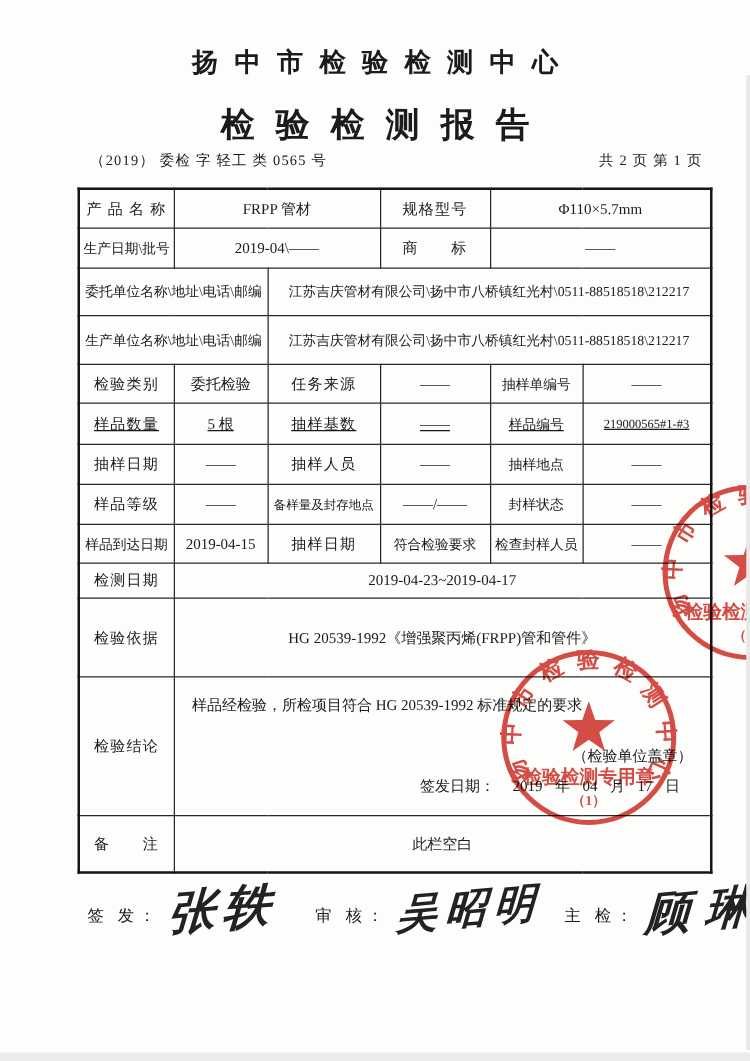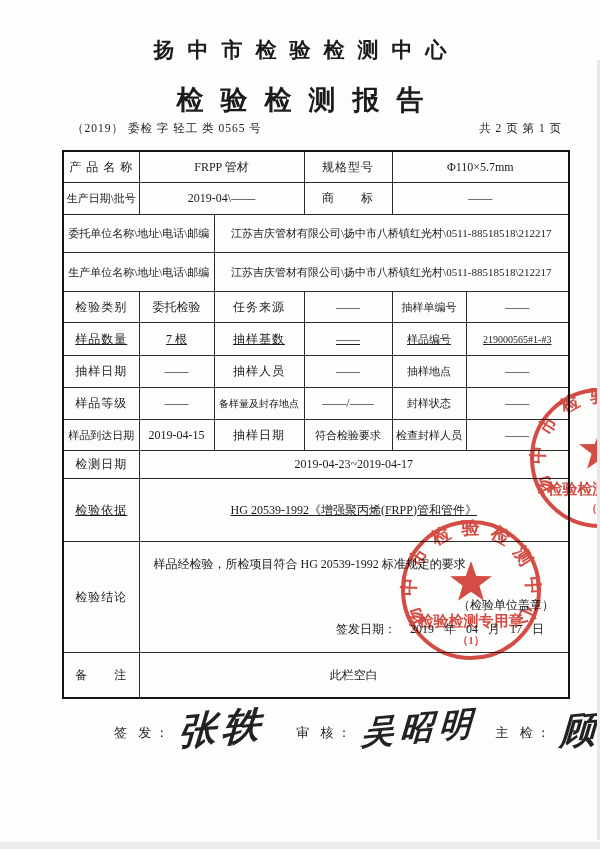--- a/index.html
+++ b/index.html
@@ -43,34 +43,34 @@
   tr.r1 td{height:28px;}
   tr.r2 td{height:29px;}
   tr.r3 td{height:35px;text-align:center;}
   tr.r4 td{height:36px;}
   tr.r5 td{height:28px;}
   tr.r6 td{height:30px;text-decoration:underline;}
   tr.r7 td{height:29px;}
   tr.r8 td{height:29px;}
   tr.r9 td{height:28px;}
   tr.r10 td{height:25px;}
-  tr.r11 td{height:60px;text-decoration:underline;}
+  tr.r11 td{height:60px;}
   tr.r12 td{height:108px;}
   tr.r13 td{height:42px;}
   .concl-cell{vertical-align:top !important;text-align:left !important;white-space:normal !important;}
   .concl-text{padding:13px 10px 0 12px;font-size:12px;}
   .concl-stamp-note{text-align:right;padding-right:12px;margin-top:24px;font-size:12px;}
   .concl-date{text-align:right;padding-right:22px;margin-top:7px;font-size:12px;}
   .concl-date .dt{word-spacing:7px;margin-left:14px;}
   
   .sign-row{
     position:absolute;top:698px;left:70px;width:495px;height:70px;
     display:flex;align-items:center;
   }
-  .sig-label{font-size:13px;letter-spacing:4px;white-space:nowrap;margin-left:44px;}
+  .sig-label{font-size:13px;letter-spacing:4px;white-space:nowrap;}
   .sig-name{
     font-size:35px;font-weight:600;font-style:italic;color:#222;
     transform:rotate(-5deg) skewX(-8deg);
     white-space:nowrap;letter-spacing:6px;line-height:1;
     margin:0 4px 10px 6px;
   }
   .sig-name.n1{font-size:38px;}
   .sig-name.n2{font-size:33px;}
   .sig-name.n3{font-size:36px;letter-spacing:12px;}
   
@@ -127,21 +127,21 @@
     <tr class="r5">
       <td class="lbl">检验类别</td>
       <td>委托检验</td>
       <td class="lbl">任务来源</td>
       <td>——</td>
       <td class="sm">抽样单编号</td>
       <td>——</td>
     </tr>
     <tr class="r6">
       <td class="lbl">样品数量</td>
-      <td>7 根</td>
+      <td>5 根</td>
       <td class="lbl">抽样基数</td>
       <td>——</td>
       <td class="sm">样品编号</td>
       <td class="xs">219000565#1-#3</td>
     </tr>
     <tr class="r7">
       <td class="lbl">抽样日期</td>
       <td>——</td>
       <td class="lbl">抽样人员</td>
       <td>——</td>

